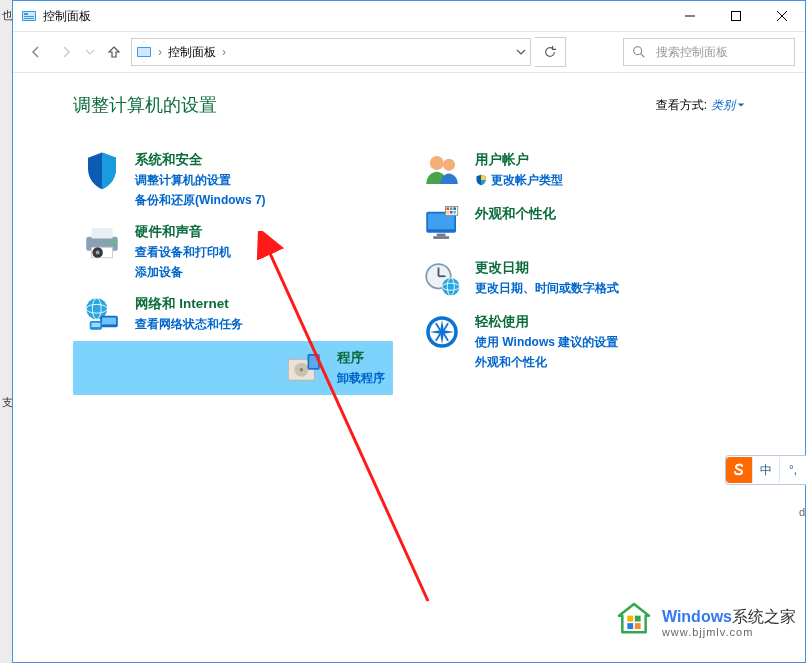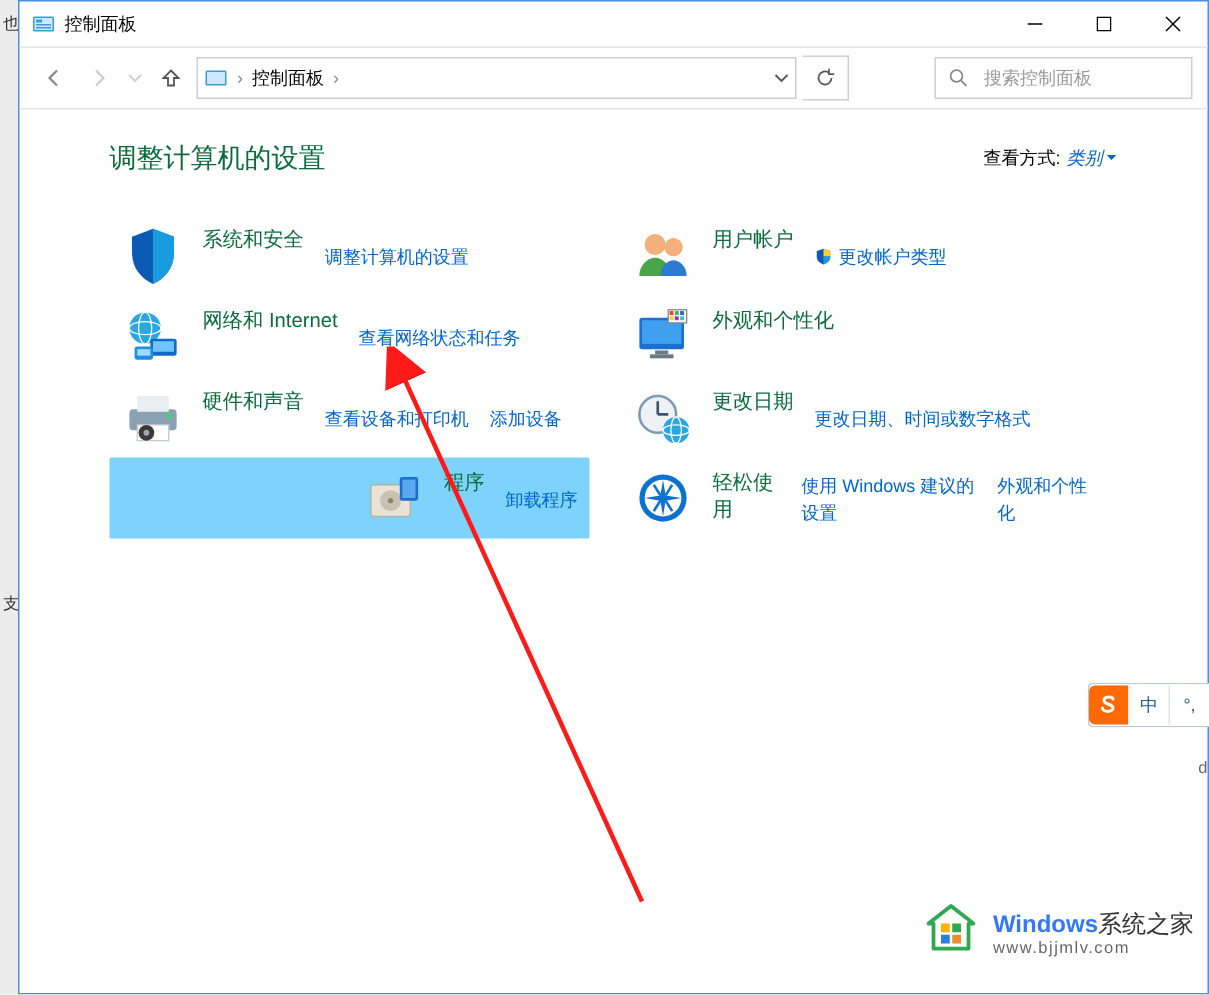--- a/index.html
+++ b/index.html
@@ -30,21 +30,21 @@
   .content{position:absolute;top:72px;left:0;right:0;bottom:0;padding:20px 20px 20px 60px;box-sizing:border-box;}
   .content-header{display:flex;justify-content:space-between;align-items:center;margin-bottom:26px;padding-right:40px;}
   .content-title{color:#0a6c3b;font-size:18px;}
   .view-mode{color:#000;font-size:12px;display:flex;align-items:center;gap:4px;}
   .view-mode .link{color:#0066cc;display:flex;align-items:center;gap:2px;font-style:italic;}
   .columns{display:flex;gap:20px;}
   .col{flex:1;max-width:320px;}
   .cat{display:flex;gap:12px;padding:6px 8px;border-radius:1px;}
   .cat.selected{background:#7dd3fc;justify-content:flex-end;}
   .cat-icon{width:42px;height:42px;flex:0 0 42px;display:flex;align-items:center;justify-content:center;}
-  .cat-body{display:flex;gap:14px;padding-top:2px;}
+  .cat-body{display:flex;flex-direction:column;gap:2px;padding-top:2px;font-weight:bold;}
   .cat-title{color:#0a6c3b;font-size:13.5px;}
   .cat-link{color:#0066cc;font-size:12px;line-height:1.5;display:flex;align-items:center;gap:4px;}
   .cat-link .shield-mini{width:12px;height:12px;display:inline-flex;}
   
   .arrow-svg{position:absolute;pointer-events:none;}
   
   .ime{position:absolute;right:0;top:455px;height:28px;display:flex;align-items:center;border:1px solid #b7cbe0;border-right:none;background:#fff;border-radius:4px 0 0 4px;overflow:hidden;}
   .ime .ime-logo{width:26px;height:26px;background:#ff6a00;display:flex;align-items:center;justify-content:center;color:#fff;font-weight:bold;border-radius:4px 0 0 4px;}
   .ime .ime-cell{width:26px;height:26px;display:flex;align-items:center;justify-content:center;color:#2a5b99;font-size:12px;border-left:1px solid #dce6f1;}
   
@@ -178,56 +178,57 @@
         <div class="cat">
           <div class="cat-icon">
             <svg width="42" height="42" viewBox="0 0 48 48">
                 <path d="M24 4 L40 10 V22 C40 34 33 42 24 46 C15 42 8 34 8 22 V10 Z" fill="#0b5bb4"></path>
                 <path d="M24 4 L40 10 V22 C40 34 33 42 24 46 V4 Z" fill="#199be0"></path>
               </svg>
           </div>
           <div class="cat-body">
             <span class="cat-title">系统和安全</span>
             <span class="cat-link">调整计算机的设置</span>
+            <span class="cat-link">备份和还原(Windows 7)</span>
+          </div>
+        </div>
+
+        <div class="cat">
+          <div class="cat-icon">
+            <svg width="42" height="42" viewBox="0 0 48 48">
+                <rect x="6" y="18" width="36" height="16" rx="3" fill="#8aa0b3"></rect>
+                <rect x="12" y="8" width="24" height="12" fill="#e9eef2"></rect>
+                <rect x="12" y="30" width="24" height="12" fill="#fff" stroke="#bfcbd6"></rect>
+                <circle cx="36" cy="23" r="2" fill="#3bd66a"></circle>
+                <circle cx="19" cy="36" r="6" fill="#3a3a3a"></circle>
+                <circle cx="19" cy="36" r="2.2" fill="#9aa6b2"></circle>
+              </svg>
+          </div>
+          <div class="cat-body">
+            <span class="cat-title">硬件和声音</span>
+            <span class="cat-link">查看设备和打印机</span>
+            <span class="cat-link">添加设备</span>
           </div>
         </div>
 
         <div class="cat">
           <div class="cat-icon">
             <svg width="42" height="42" viewBox="0 0 48 48">
                 <circle cx="18" cy="18" r="12" fill="#2aa6e0"></circle>
                 <ellipse cx="18" cy="18" rx="12" ry="5" fill="none" stroke="#fff" stroke-width="1"></ellipse>
                 <ellipse cx="18" cy="18" rx="5" ry="12" fill="none" stroke="#fff" stroke-width="1"></ellipse>
                 <rect x="22" y="26" width="20" height="13" rx="2" fill="#1169c9"></rect>
                 <rect x="24" y="28" width="16" height="8" fill="#6fc4ff"></rect>
                 <rect x="10" y="32" width="14" height="10" rx="2" fill="#1c8de0"></rect>
                 <rect x="12" y="34" width="10" height="5" fill="#9fd9ff"></rect>
               </svg>
           </div>
           <div class="cat-body">
             <span class="cat-title">网络和 Internet</span>
             <span class="cat-link">查看网络状态和任务</span>
-          </div>
-        </div>
-
-        <div class="cat">
-          <div class="cat-icon">
-            <svg width="42" height="42" viewBox="0 0 48 48">
-                <rect x="6" y="18" width="36" height="16" rx="3" fill="#8aa0b3"></rect>
-                <rect x="12" y="8" width="24" height="12" fill="#e9eef2"></rect>
-                <rect x="12" y="30" width="24" height="12" fill="#fff" stroke="#bfcbd6"></rect>
-                <circle cx="36" cy="23" r="2" fill="#3bd66a"></circle>
-                <circle cx="19" cy="36" r="6" fill="#3a3a3a"></circle>
-                <circle cx="19" cy="36" r="2.2" fill="#9aa6b2"></circle>
-              </svg>
-          </div>
-          <div class="cat-body">
-            <span class="cat-title">硬件和声音</span>
-            <span class="cat-link">查看设备和打印机</span>
-            <span class="cat-link">添加设备</span>
           </div>
         </div>
 
         <div class="cat selected">
           <div class="cat-icon">
             <svg width="42" height="42" viewBox="0 0 48 48">
                 <rect x="6" y="14" width="30" height="24" rx="2" fill="#e8e3d6" stroke="#b7af9a"></rect>
                 <circle cx="21" cy="26" r="8" fill="#c9c2b0"></circle>
                 <circle cx="21" cy="26" r="2" fill="#8a8370"></circle>
                 <rect x="28" y="8" width="14" height="18" rx="2" fill="#1c6fd1"></rect>

